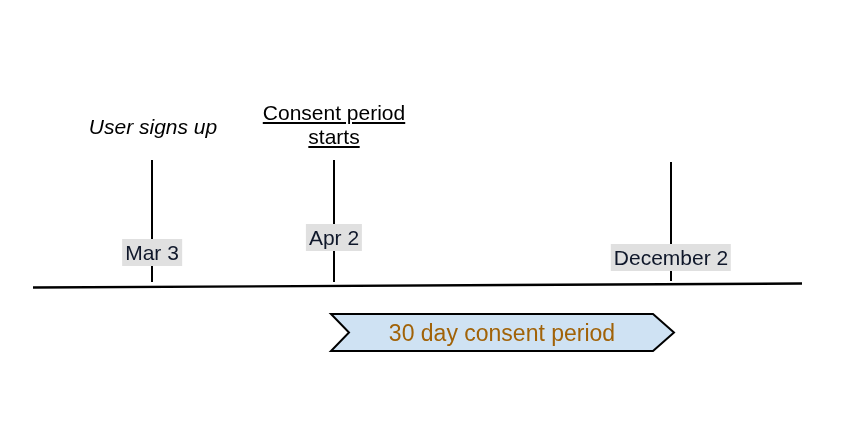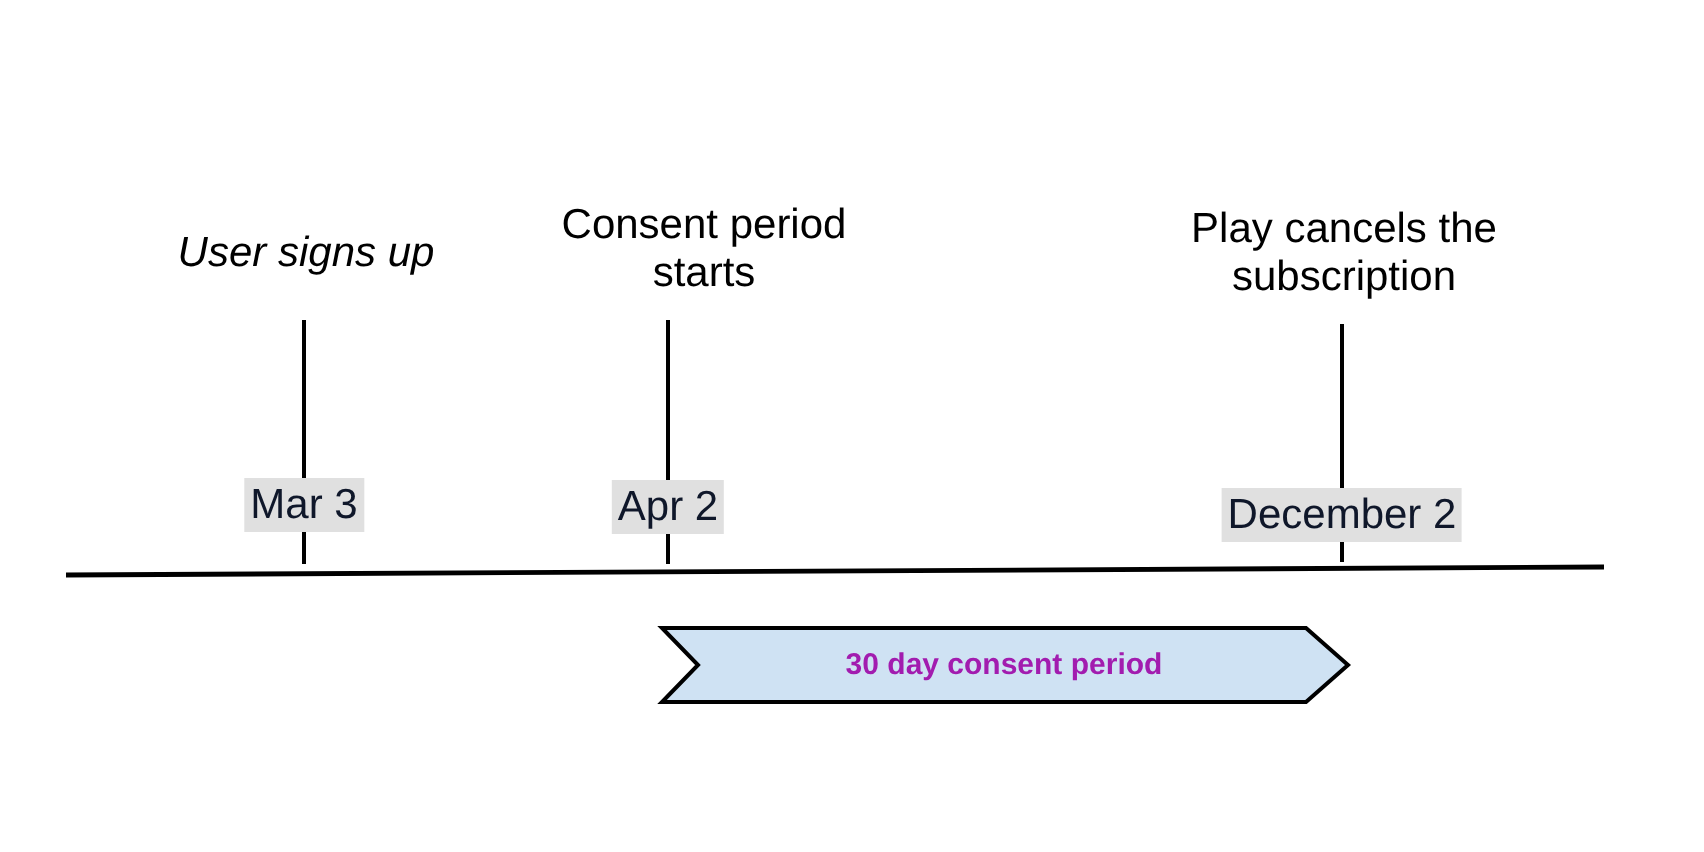--- a/index.html
+++ b/index.html
@@ -36,46 +36,44 @@
     transform: translateX(-50%);
     font-size: 21px;
     line-height: 25px;
     padding: 1px 3px;
     color: #0f172a;
     white-space: nowrap;
   }
   .banner-label {
     position: absolute;
     transform: translate(-50%, -50%);
-    font-size: 15px;
+    font-size: 23px;
     line-height: 24px;
-    color: #a21caf;
+    color: #a16207;
     white-space: nowrap;
-    font-weight: bold;
   }
 </style>
 </head>
 <body>
 
 <div class="canvas">
 
   <svg class="layer-svg" viewBox="0 0 852 426" xmlns="http://www.w3.org/2000/svg">
 
     <line x1="152" y1="160" x2="152" y2="282" stroke-width="2" stroke="#000000"></line>
     <line x1="334" y1="160" x2="334" y2="282" stroke-width="2" stroke="#000000"></line>
     <line x1="671" y1="162" x2="671" y2="281" stroke-width="2" stroke="#000000"></line>
 
     <line x1="33" y1="287.5" x2="802" y2="283.5" stroke-width="2.4" stroke="#000000"></line>
 
     <polygon points="331,314 653,314 674,332.5 653,351 331,351 349,332.5" stroke="#000000" stroke-width="2" stroke-linejoin="miter" fill="#cfe2f3"></polygon>
   </svg>
 
   <div class="event-label" style="left:153px; top:115px; width:170px;font-style:italic;">User signs up</div>
-  <div class="event-label" style="left:352px; top:101px; width:160px;">Consent period starts</div>
-  <div class="event-label" style="left:672px; top:103px; width:172px;">Play cancels the subscription</div>
+  <div class="event-label" style="left:334px; top:101px; width:160px;text-decoration:underline;">Consent period starts</div>
 
   <div class="date-badge" style="left: 152px; top: 239px; background-color: rgb(224, 224, 224);">Mar 3</div>
-  <div class="date-badge" style="left: 334px; top: 240px; background-color: rgb(224, 224, 224);">Apr 2</div>
+  <div class="date-badge" style="left: 334px; top: 224px; background-color: rgb(224, 224, 224);">Apr 2</div>
   <div class="date-badge" style="left: 671px; top: 244px; background-color: rgb(224, 224, 224);">December 2</div>
 
   <div class="banner-label" style="left:502px; top:333px;">30 day consent period</div>
 
 </div>
 
 </body></html>

